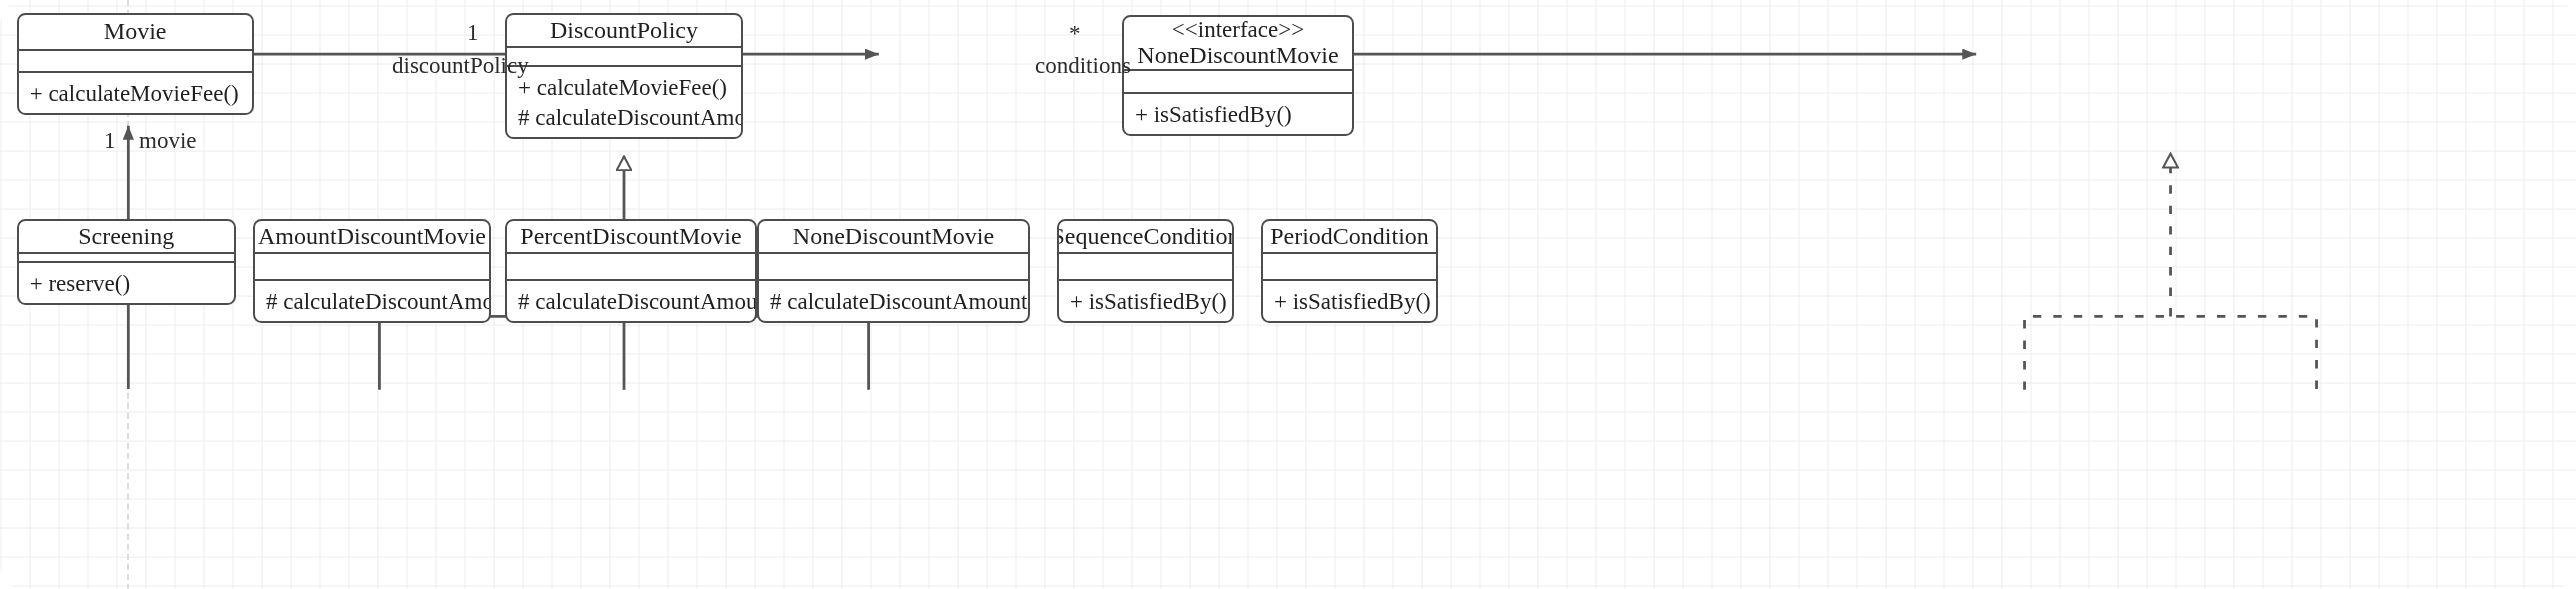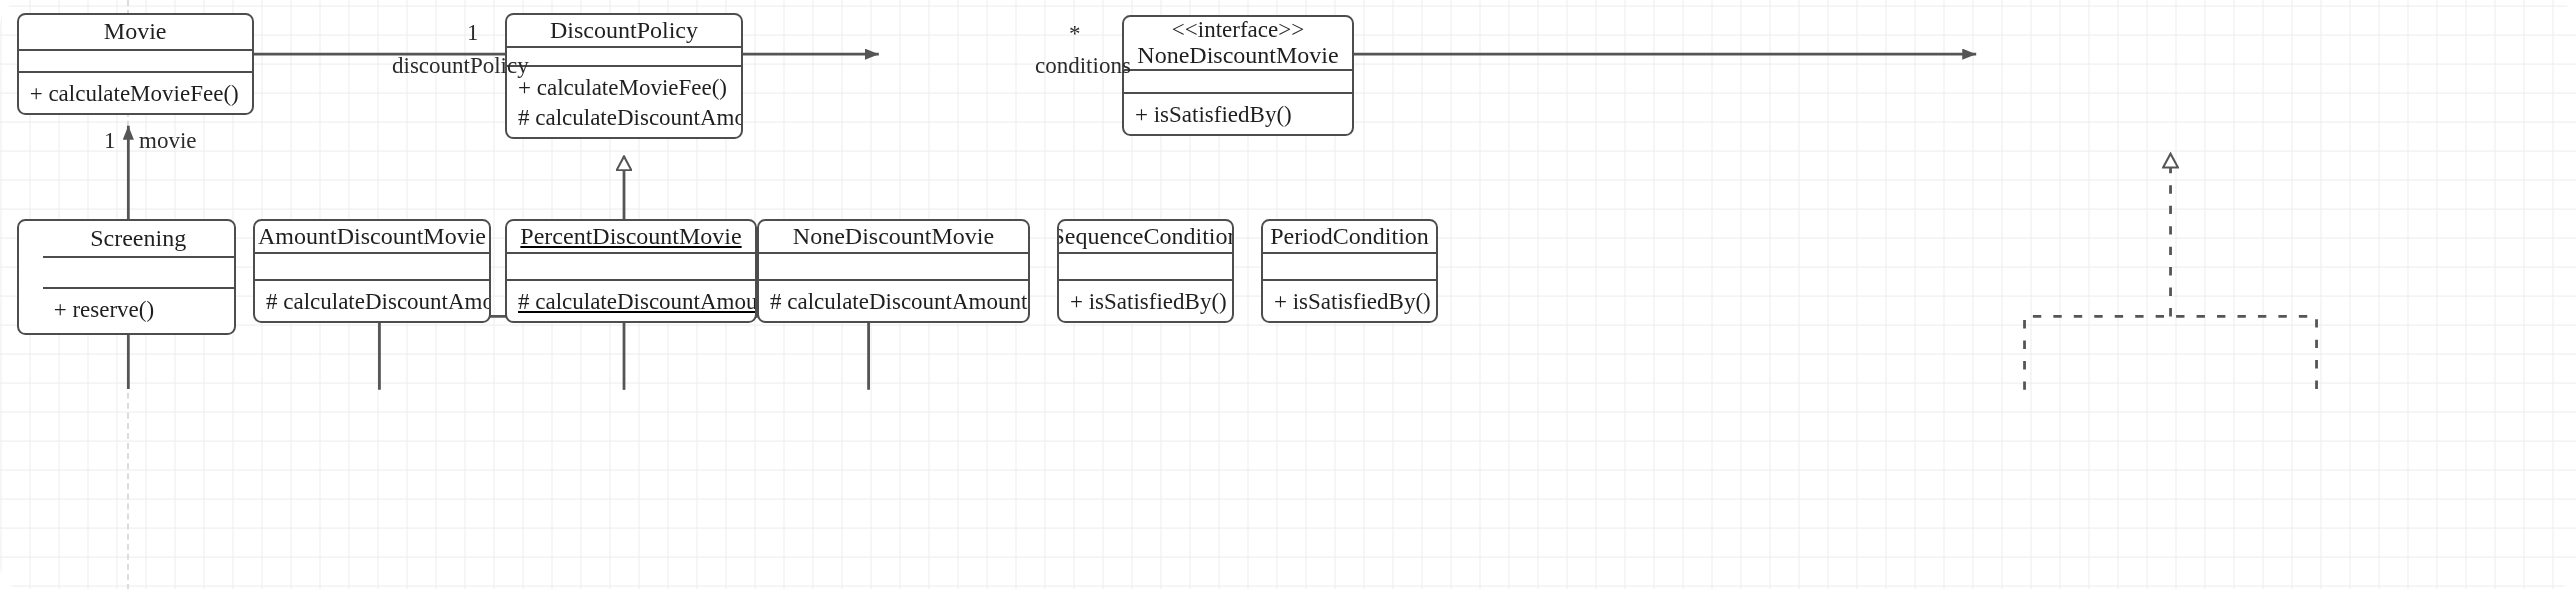--- a/index.html
+++ b/index.html
@@ -154,41 +154,41 @@
     <div class="uml-name-compartment" style="height:54px;">
       <span class="uml-stereotype">&lt;&lt;interface&gt;&gt;</span>
       <span>NoneDiscountMovie</span>
     </div>
     <div class="uml-attr-compartment" style="height:28px;"></div>
     <div class="uml-op-compartment">
       <span class="uml-op">+ isSatisfiedBy()</span>
     </div>
   </div>
 
-  <div class="uml-class" style="left:16.7px; top:219px; width:219px; height:116px;padding-left:24px;">
+  <div class="uml-class" style="left:16.7px; top:219px; width:219px; height:86px;">
     <div class="uml-name-compartment" style="height:37px;">
       <span>Screening</span>
     </div>
     <div class="uml-attr-compartment" style="height:31px;"></div>
     <div class="uml-op-compartment">
       <span class="uml-op">+ reserve()</span>
     </div>
   </div>
 
   <div class="uml-class" style="left:253px; top:219px; width:238px; height:104px;">
     <div class="uml-name-compartment" style="height:37px;text-align:center;">
       <span>AmountDiscountMovie</span>
     </div>
     <div class="uml-attr-compartment" style="height:31px;"></div>
     <div class="uml-op-compartment">
       <span class="uml-op"># calculateDiscountAmount()</span>
     </div>
   </div>
 
-  <div class="uml-class" style="left:505px; top:219px; width:252px; height:104px;text-decoration:underline;">
+  <div class="uml-class" style="left:505px; top:219px; width:252px; height:104px;">
     <div class="uml-name-compartment" style="height:37px;">
       <span>PercentDiscountMovie</span>
     </div>
     <div class="uml-attr-compartment" style="height:31px;"></div>
     <div class="uml-op-compartment">
       <span class="uml-op"># calculateDiscountAmount()</span>
     </div>
   </div>
 
   <div class="uml-class" style="left:757px; top:219px; width:273px; height:104px;">

